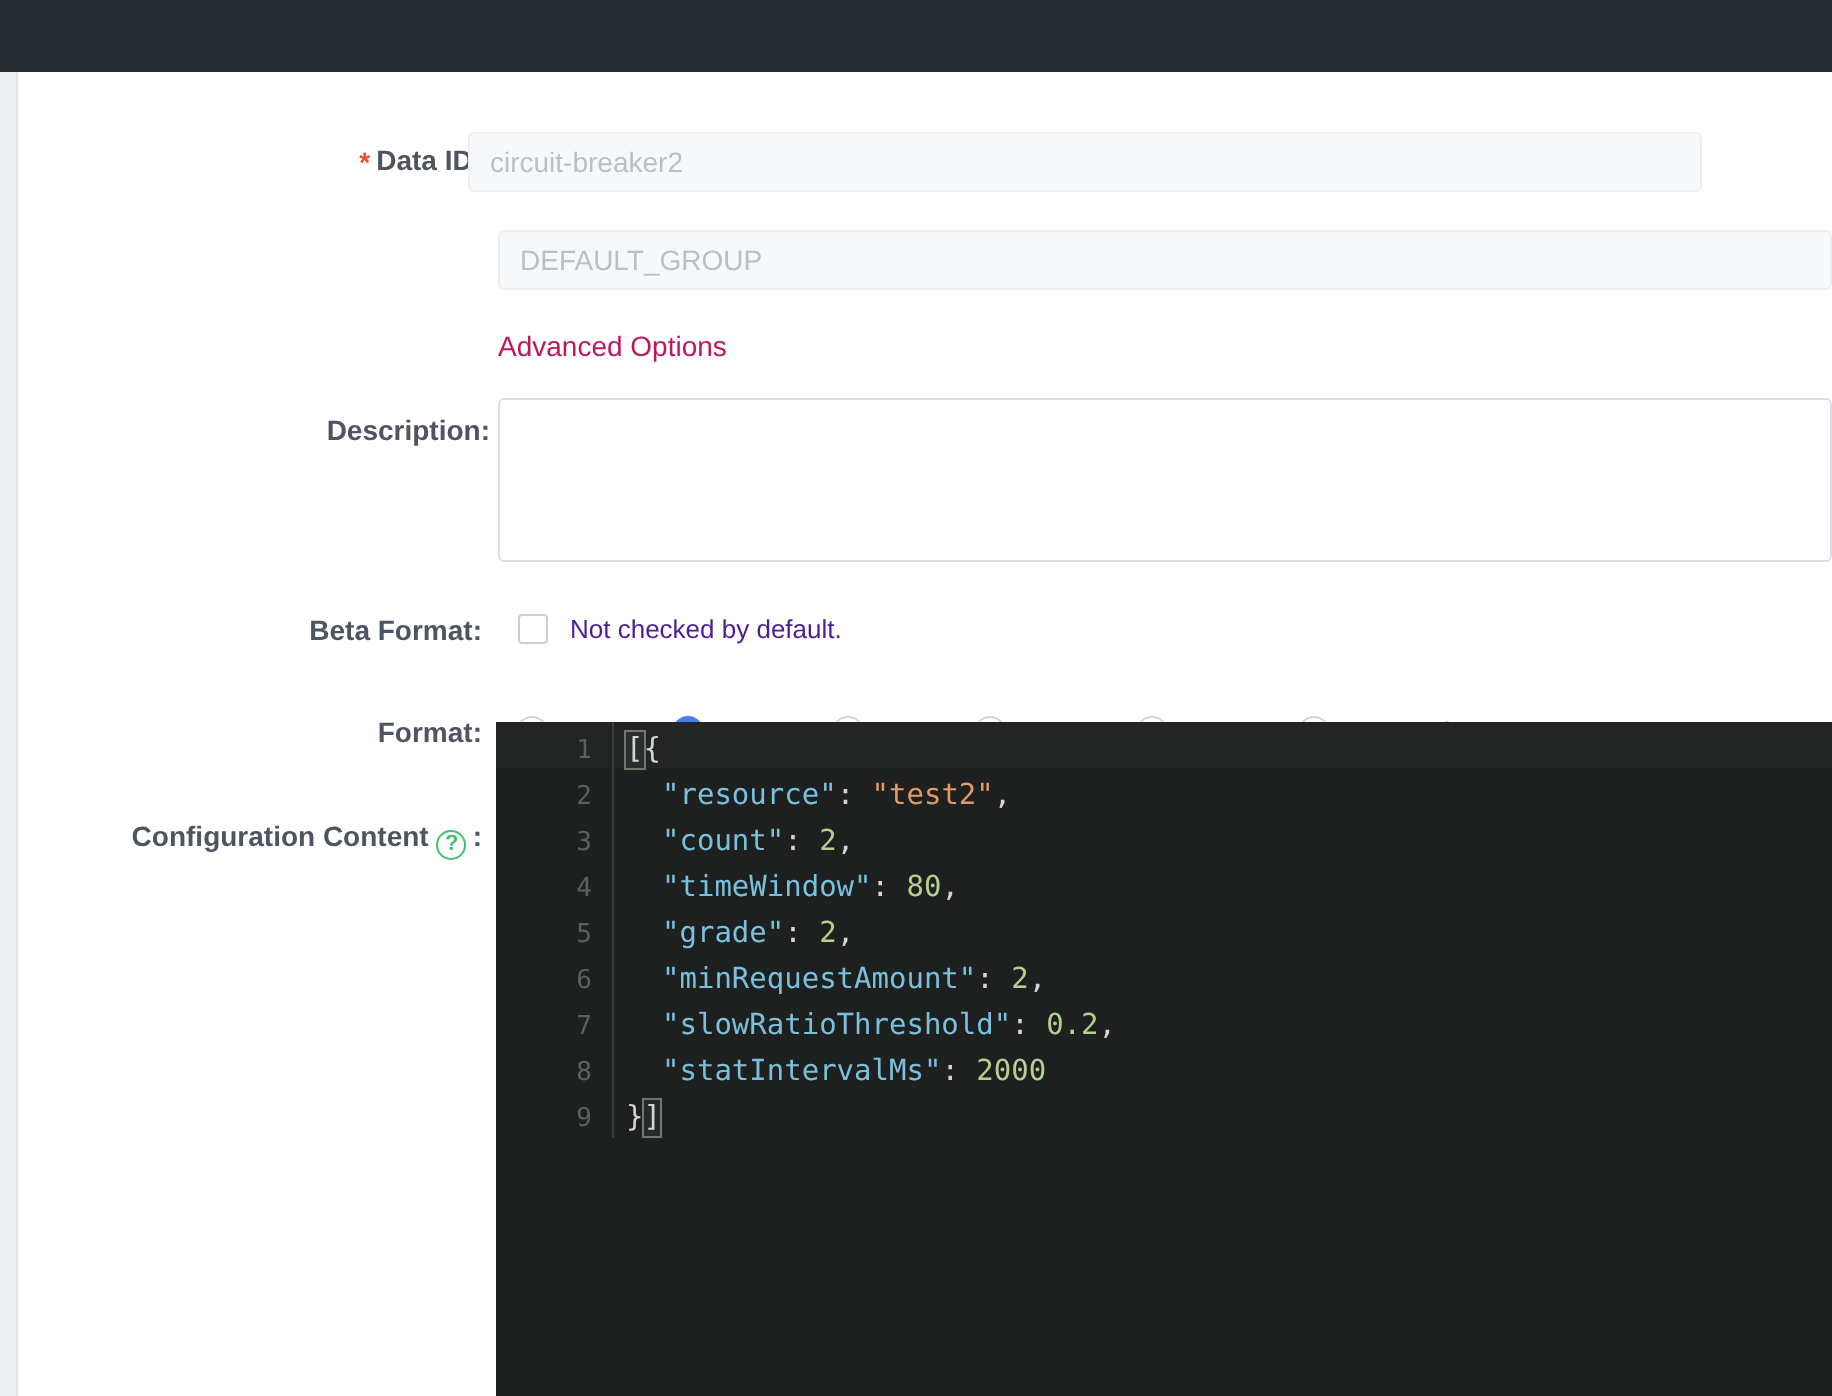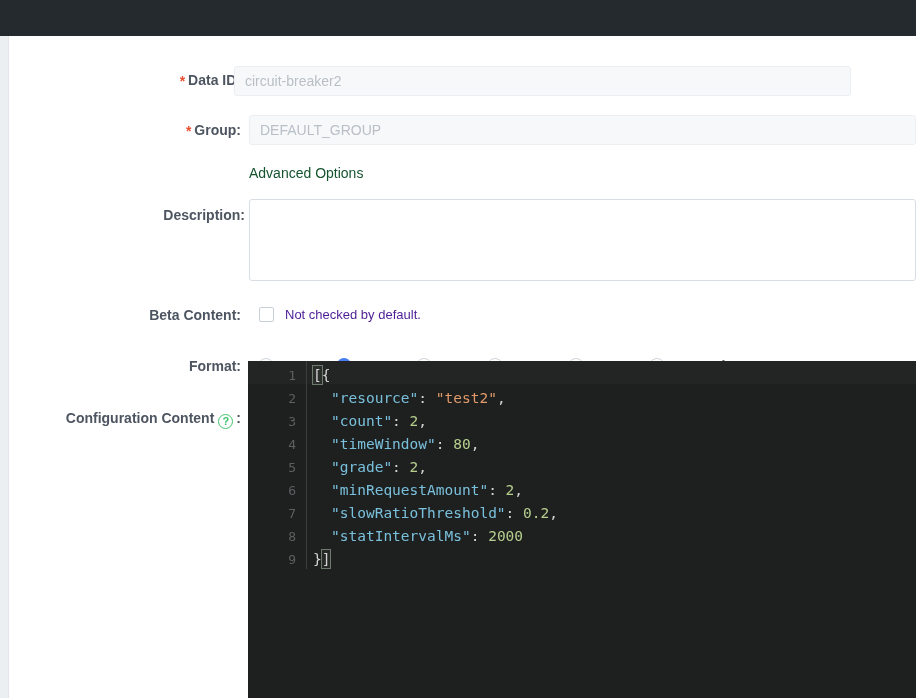--- a/index.html
+++ b/index.html
@@ -68,21 +68,21 @@
     line-height: 28px;
     padding: 0 10px;
     font-family: "Liberation Sans", sans-serif;
     white-space: nowrap;
     overflow: hidden;
   }
 
   .link {
     position: absolute;
     font-size: 14px;
-    color: #14532d;
+    color: #be185d;
     cursor: pointer;
     font-family: "Liberation Sans", sans-serif;
   }
 
   .textarea {
     position: absolute;
     background: #ffffff;
     border: 1px solid #d9dee4;
     border-radius: 3px;
   }
@@ -234,29 +234,28 @@
   <div class="navbar"></div>
 
   <div class="page-edge"></div>
   <div class="page-edge-line"></div>
 
   <div class="form">
 
     <div class="flabel" style="left:0px; top:36px;"><span class="req">*</span><span>Data ID:</span></div>
     <div class="input-disabled" style="left:225px; top:30px; width:617px;">circuit-breaker2</div>
 
-    <div class="flabel" style="left:0px; top:86px;"><span class="req">*</span><span>Group:</span></div>
     <div class="input-disabled" style="left:240px; top:79px; width:667px;">DEFAULT_GROUP</div>
 
     <a class="link" style="left:240px; top:129px;">Advanced Options</a>
 
     <div class="flabel" style="left:4px; top:171px;">Description:</div>
     <div class="textarea" style="left:240px; top:163px; width:667px; height:82px;"></div>
 
-    <div class="flabel" style="left:0px; top:271px;">Beta Content:</div>
+    <div class="flabel" style="left:0px; top:271px;">Beta Format:</div>
     <div class="checkbox" style="left:250px; top:271px;"></div>
     <div class="checkbox-text" style="left:276px; top:271px;">Not checked by default.</div>
 
     <div class="flabel" style="left:0px; top:322px;">Format:</div>
     <div class="radio-group" id="format-radios" style="left:249px; top:318px; height:24px;">
         <div class="radio-item">
           <span class="radio-dot"></span>
           <span class="radio-label">TEXT</span>
         </div>
         <div class="radio-item sel">

